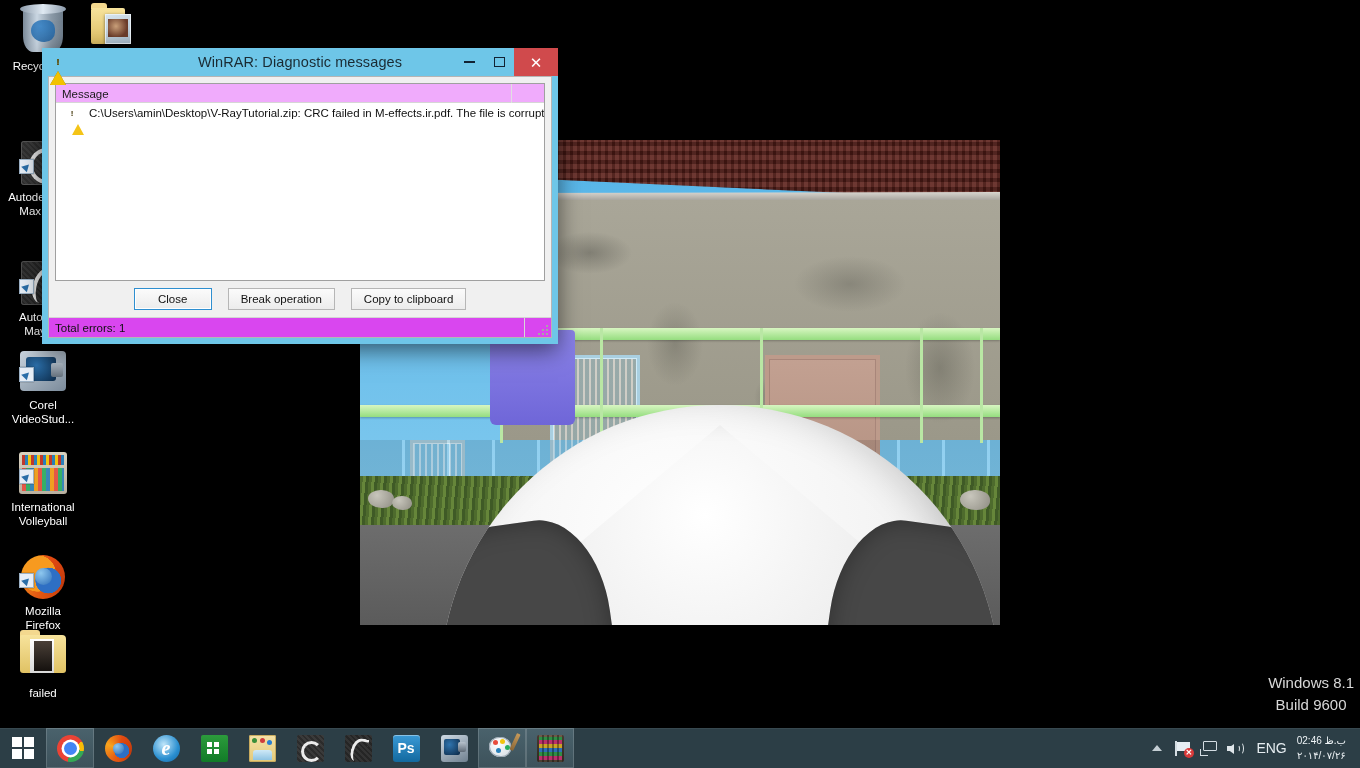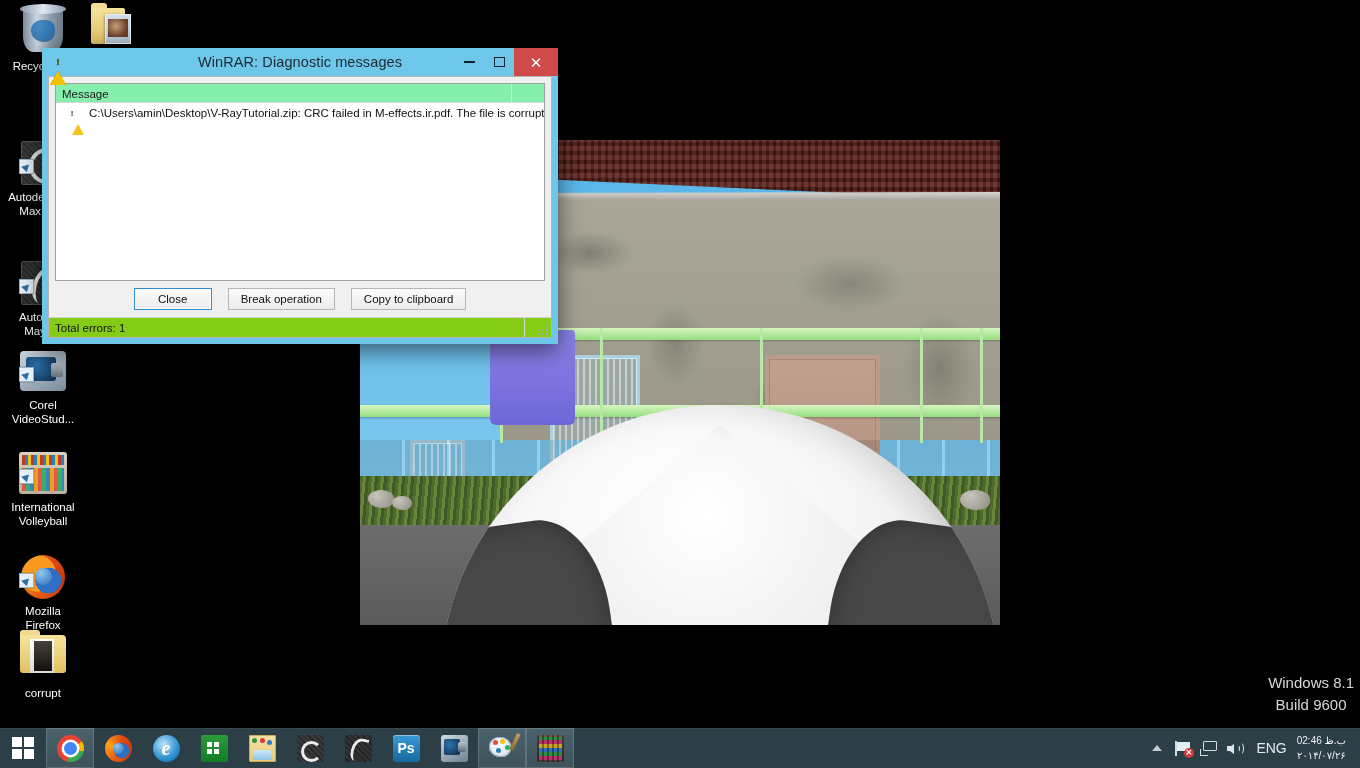--- a/index.html
+++ b/index.html
@@ -363,21 +363,21 @@
 
   #dlg-body {
     flex:1; margin:0 6px 6px 6px; background:#f0f0f0;
     display:flex; flex-direction:column; border:1px solid #b5b5b5;
   }
   #listbox {
     margin:6px 6px 0 6px; background:#fff; border:1px solid #a0a0a0;
     flex:1; display:flex; flex-direction:column; overflow:hidden;
   }
   #list-header {
-    height:19px; display:flex; border-bottom:1px solid #d6d6d6; background:#86efac;
+    height:19px; display:flex; border-bottom:1px solid #d6d6d6; background:#f0abfc;
     flex:0 0 19px;
   }
   .hcell {
     font-size:11.5px; color:#1a1a1a; display:flex; align-items:center;
     padding-left:6px; border-right:1px solid #e0e0e0; height:19px;
   }
   #hcol-message { flex:1; }
   #hcol-blank { width:32px; border-right:none; }
   #list-rows { flex:1; }
   .lrow { display:flex; align-items:center; height:19px; padding-left:16px; gap:4px; }
@@ -396,21 +396,21 @@
     height:22px; min-width:78px; padding:0 12px;
     font-size:11.5px; color:#111;
     background:linear-gradient(#fbfbfb,#ececec);
     border:1px solid #b6b6b6;
     display:flex; align-items:center; justify-content:center;
     cursor:default;
   }
   .dbtn.default { border:1px solid #2f8fd0; box-shadow:inset 0 0 0 1px #fff; }
   #statusbar {
     height:20px; flex:0 0 20px; border-top:1px solid #d3d3d3;
-    background:#84cc16; display:flex; align-items:center;
+    background:#d946ef; display:flex; align-items:center;
     font-size:11.5px; color:#111; padding-left:6px; position:relative;
   }
   #status-sep { position:absolute; right:26px; top:0; bottom:0; width:1px; background:#d8d8d8; }
   #grip { position:absolute; right:3px; bottom:2px; width:12px; height:12px;
     background:
       radial-gradient(circle 1px at 2px 9px,#9d9d9d 99%,transparent) 0 0/4px 4px repeat;
   }
   #grip i { position:absolute; width:2px;height:2px;background:#a6a6a6; }
 </style>
 </head>
@@ -509,21 +509,21 @@
 
   <div class="dicon" style="left:0px;top:630px;">
     <div class="glyph">
       <div class="ic-folder">
           <div class="tab"></div>
           <div class="back"></div>
           <div class="front"></div>
           <div class="inner"></div>
         </div>
     </div>
-    <div>corrupt</div>
+    <div>failed</div>
   </div>
 
   <div id="watermark">
     <div>Windows 8.1</div>
     <div>Build 9600</div>
   </div>
 </div>
 
 <div id="dialog">
 

